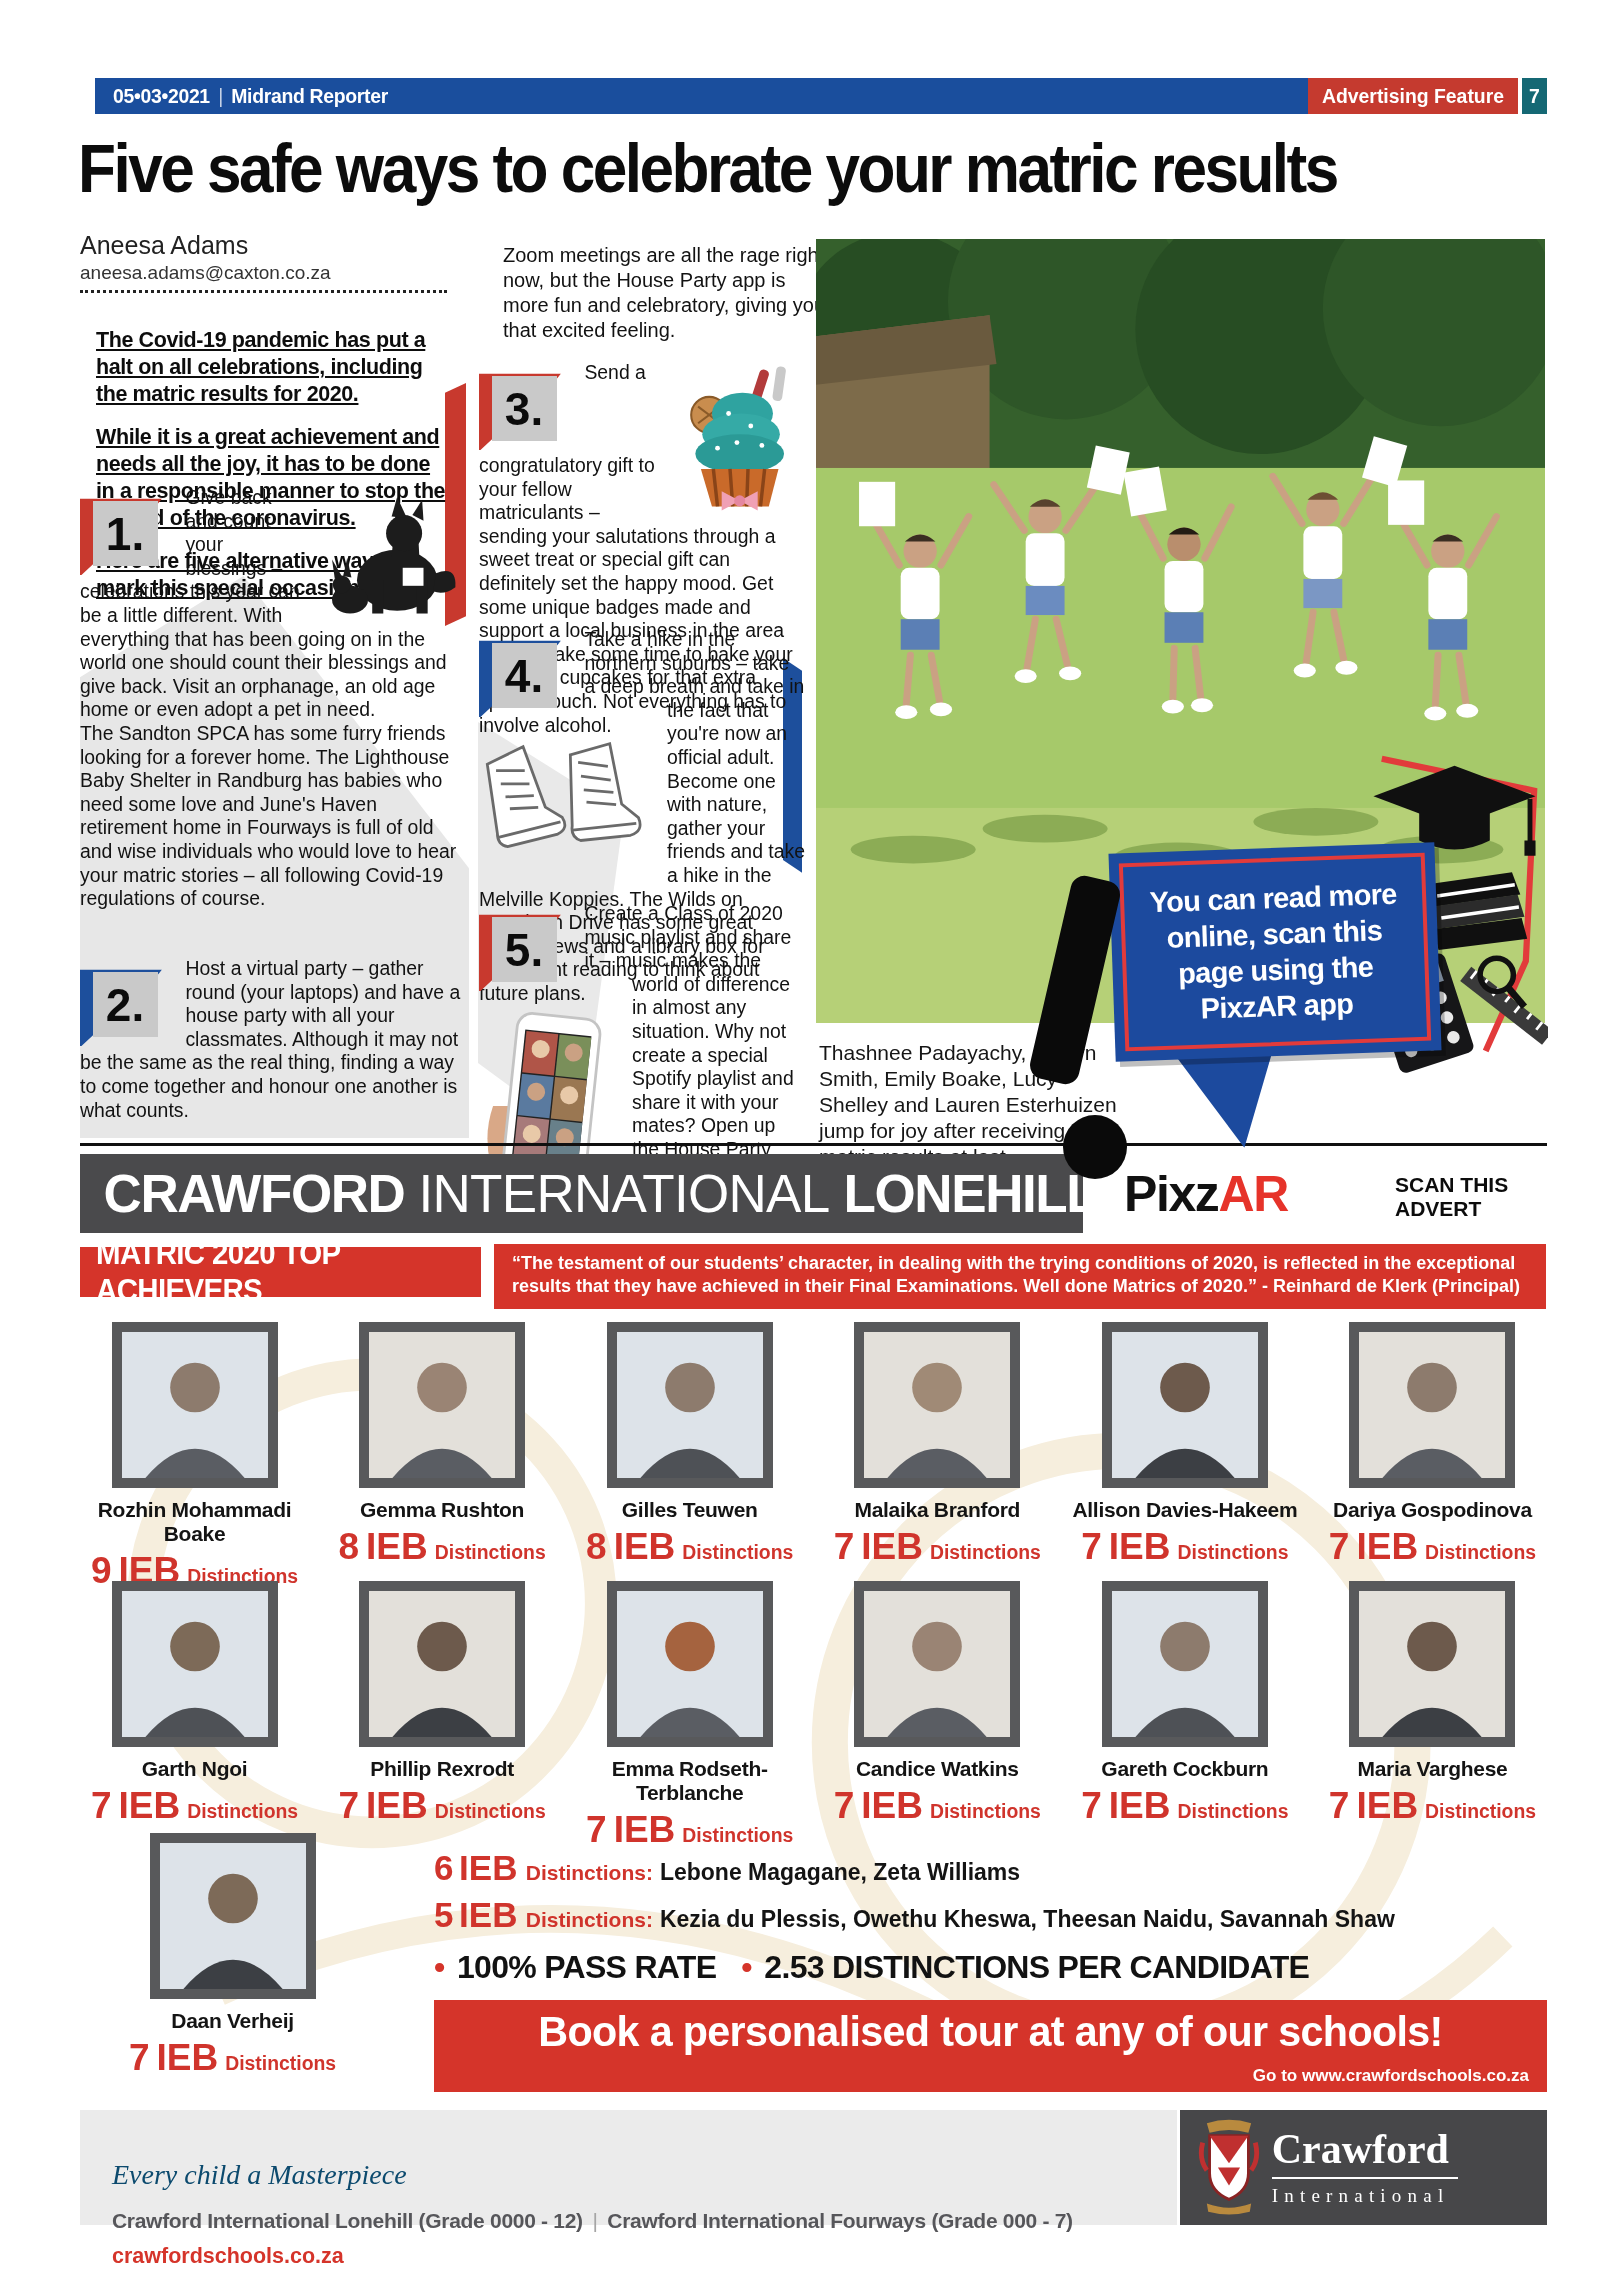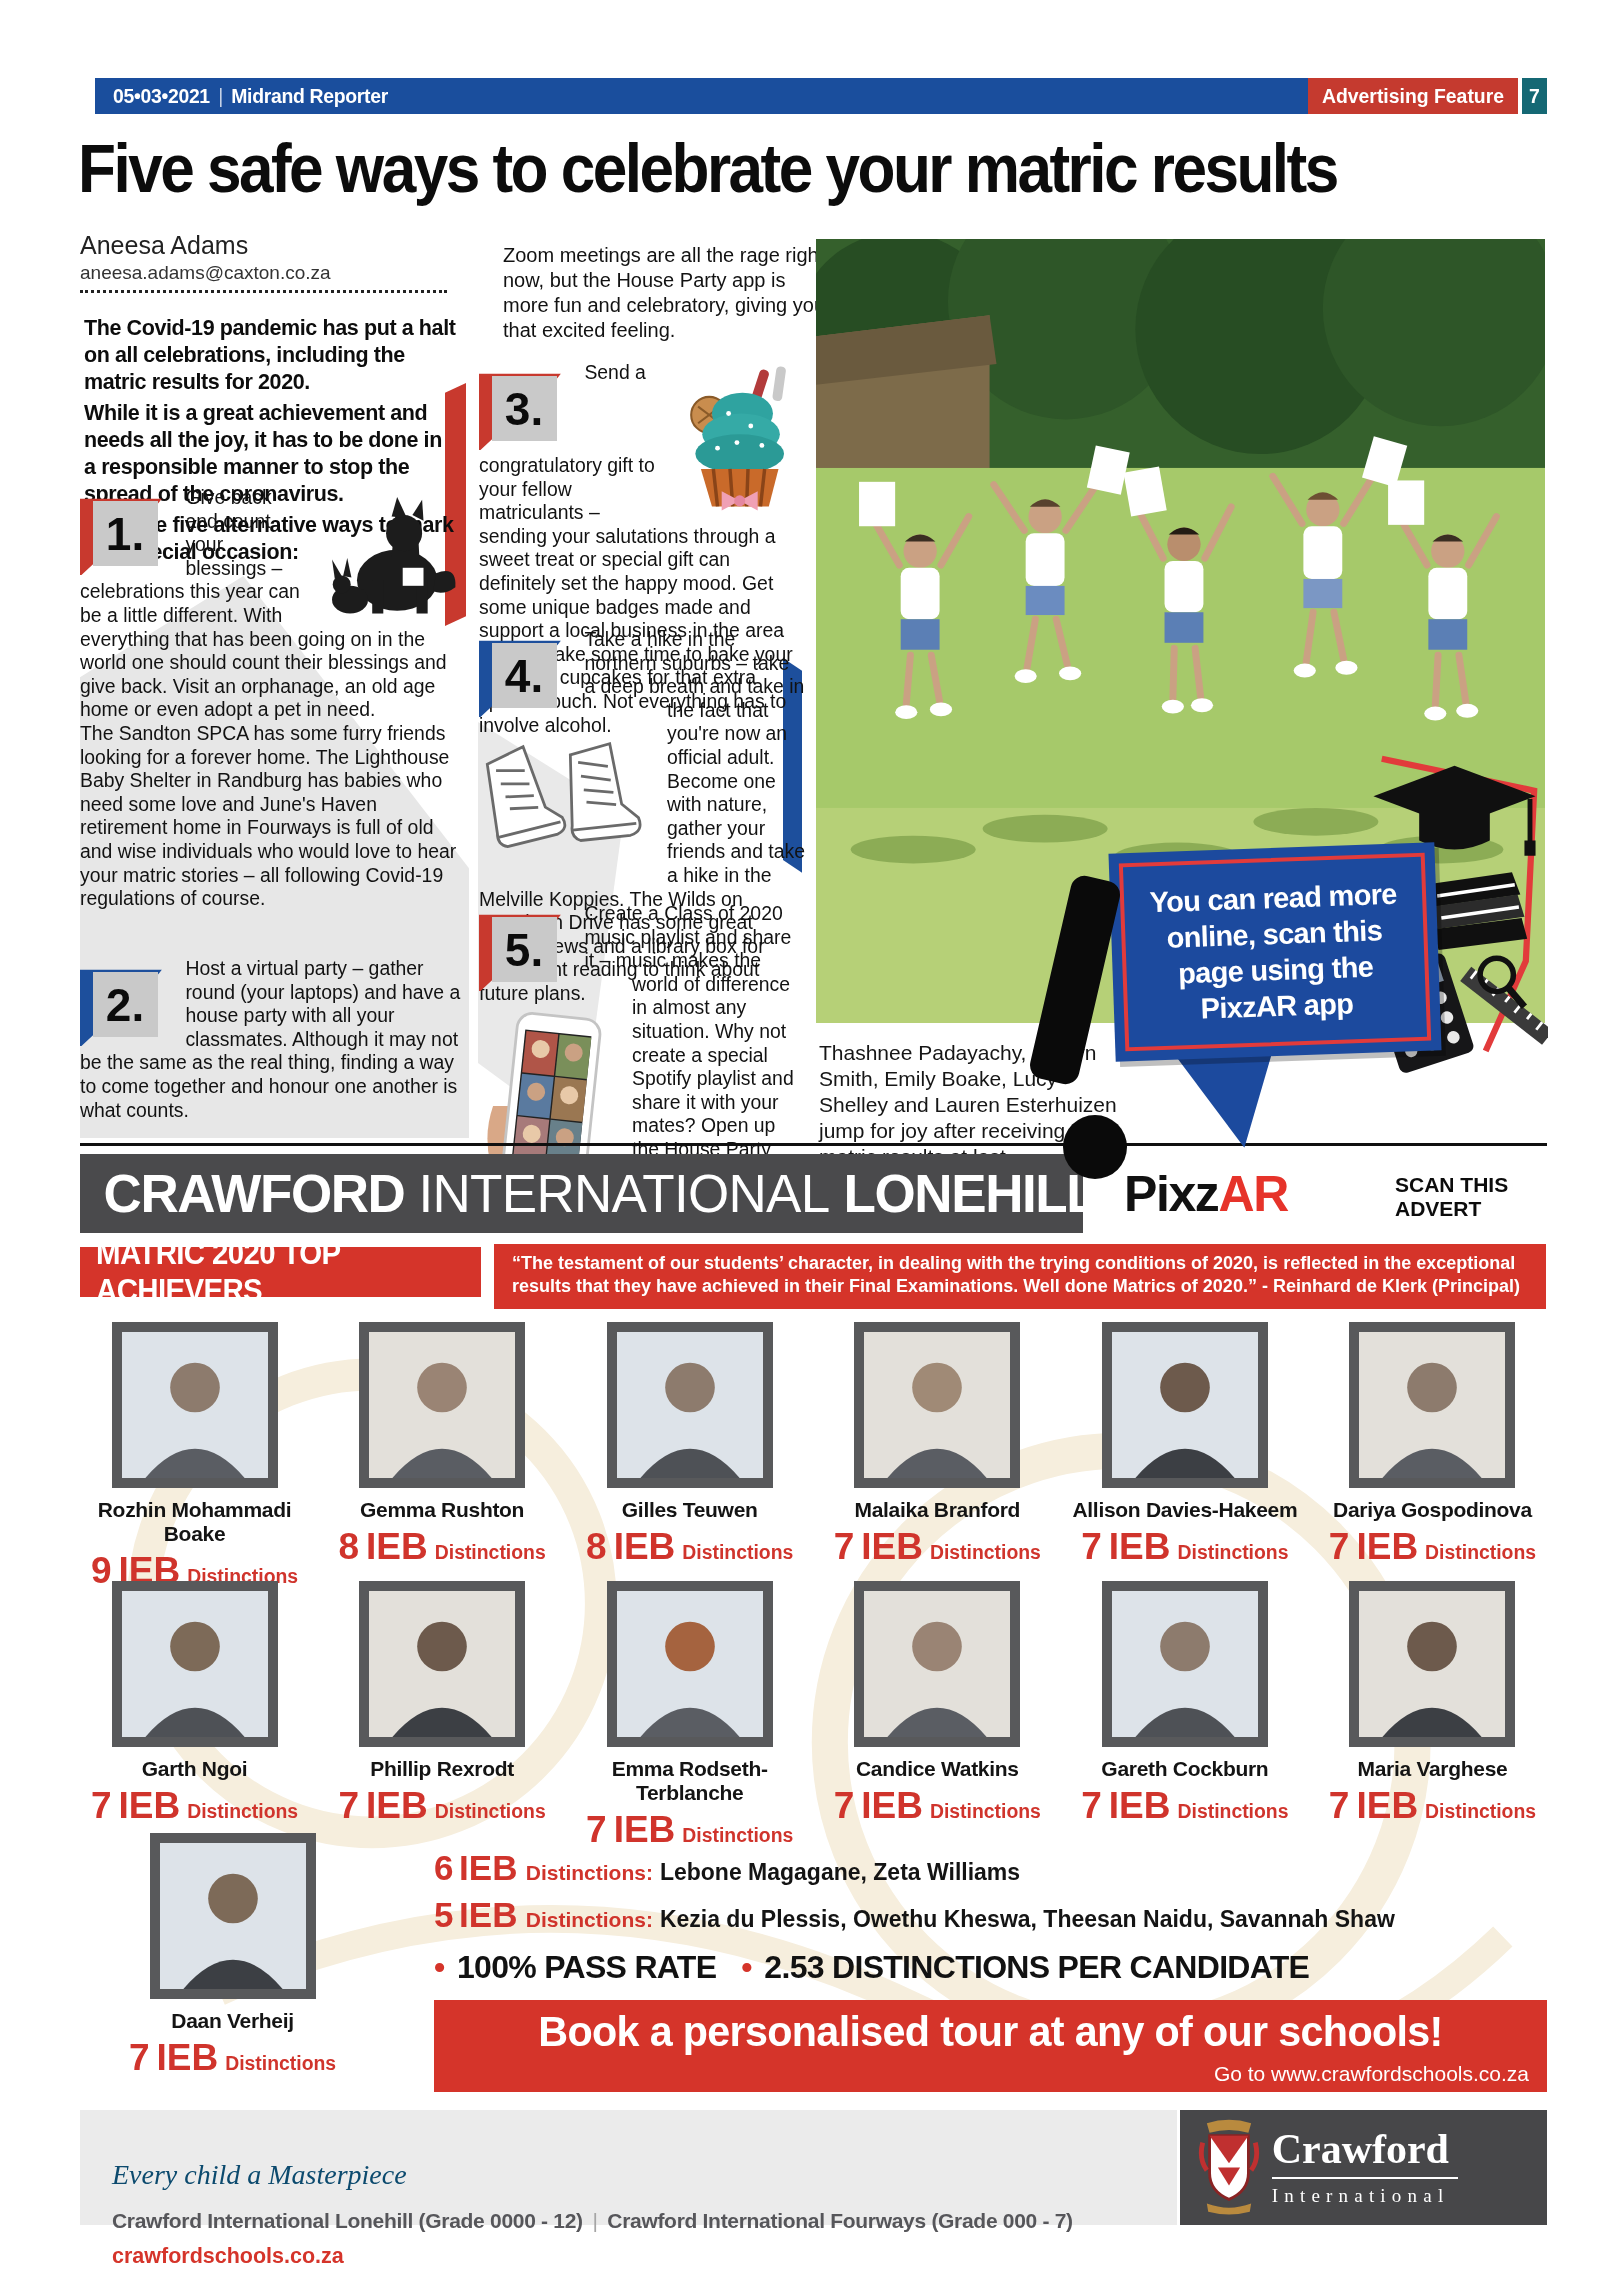--- a/index.html
+++ b/index.html
@@ -30,21 +30,21 @@
                clip-path:polygon(0 4%,100% 0,100% 96%,0 100%);}
   .decor-blue-wedge{left:783px;top:658px;width:19.4px;height:215px;background:#1d4f9c;
                clip-path:polygon(0 0,100% 6%,100% 100%,0 94%);}
 
   
   .byline-name{left:80px;top:231px;font-size:25px;color:#222;}
   .byline-email{left:80px;top:262px;font-size:19px;color:#333;}
   .dotline{left:80px;top:290px;width:367px;border-bottom:3.5px dotted #222;}
   .intro{left:80px;top:311px;width:383px;font-size:21.5px;line-height:27px;font-weight:800;
          letter-spacing:-0.4px;color:#0d0d0d;}
-  .intro p{margin:4px;}
+  .intro p{margin:16px;text-decoration:underline;}
 
   
   .tip{box-sizing:border-box;}
   .tip-text{margin:0;font-size:19.4px;line-height:23.6px;color:#121212;white-space:pre-line;}
   .badge{float:left;width:86px;height:86px;position:relative;margin:2.8px 19.4px 4.2px 0;}
   .badge svg{position:absolute;left:0;top:0;}
   .badge-box{position:absolute;left:12.5px;top:12.5px;width:65px;height:65px;background:#c9c9c9;
              display:flex;align-items:center;justify-content:center;}
   .badge-box span{font-size:46px;font-weight:900;color:#0b0b0b;line-height:1;}
   .art-right{float:right;margin:4.2px 0 4.2px 9.7px;}
@@ -98,21 +98,21 @@
   .group-line .ieb{font-size:35px;font-weight:800;margin-left:5.6px;}
   .group-line .dst{font-size:21px;font-weight:700;margin-left:8.3px;}
   .group-line .names{font-size:23px;font-weight:700;color:#141414;margin-left:7px;}
   .stats-line{font-size:32px;font-weight:800;letter-spacing:-0.7px;color:#121212;white-space:nowrap;}
   .stats-line .bullet{color:#d5342a;margin:0 12.5px 0 0;}
   .stats-line .gap{margin-left:25px;}
 
   .cta{left:434px;top:2000px;width:1113px;height:92px;background:#d5342a;color:#fff;box-sizing:border-box;}
   .cta .title{position:absolute;left:0;right:0;top:7px;text-align:center;font-size:43px;font-weight:800;
               letter-spacing:-0.7px;transform:scaleX(.96);}
-  .cta .link{position:absolute;right:18px;bottom:5.6px;font-size:21px;font-weight:400;}
+  .cta .link{position:absolute;right:18px;bottom:5.6px;font-size:17px;font-weight:700;}
 
   
   .footer-left{left:80px;top:2110px;width:1097px;height:115px;background:#ebebeb;box-sizing:border-box;
                padding:21px 0 0 32px;}
   .slogan{font-family:"Liberation Serif",serif;font-style:italic;font-size:28px;color:#0c4a6e;margin-top:28px;}
   .schools{margin-top:18px;font-size:21px;font-weight:800;color:#56565a;letter-spacing:-0.3px;}
   .schools .sep{color:#a5a5a5;margin:0 9.7px;font-weight:400;}
   .site{margin-top:11px;font-size:21.5px;font-weight:800;color:#d5342a;}
   .footer-right{left:1180px;top:2110px;width:367px;height:115px;background:#474749;display:flex;
                 align-items:center;box-sizing:border-box;padding-left:16.7px;}

